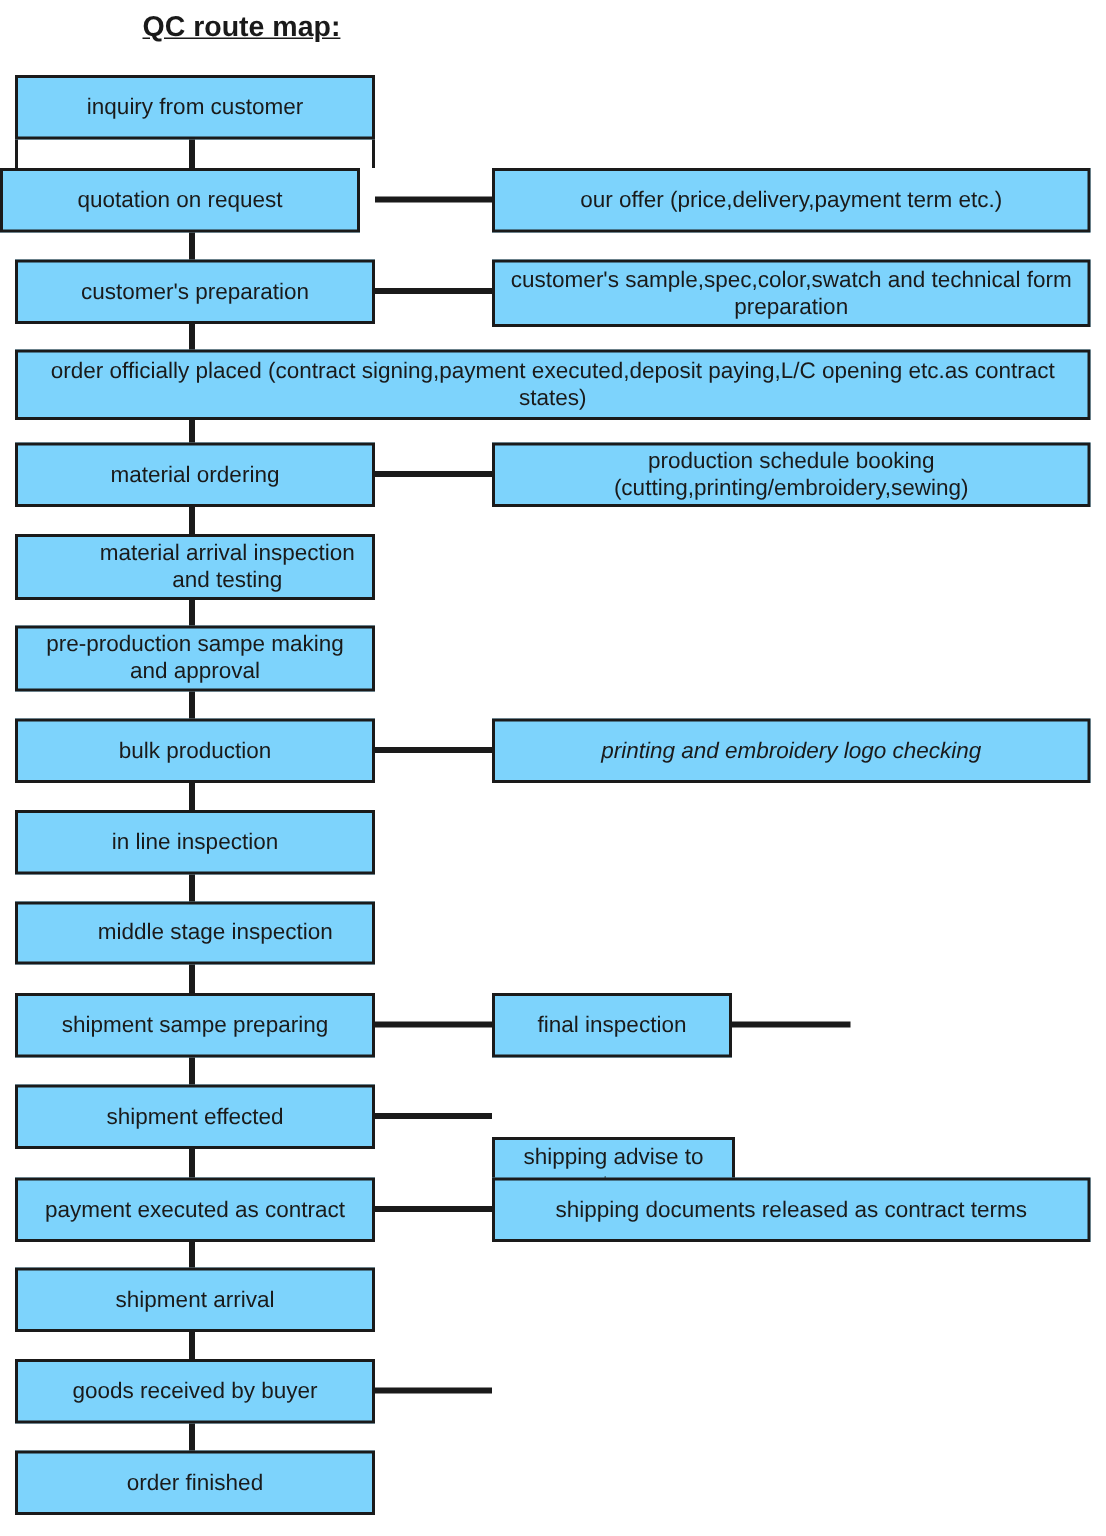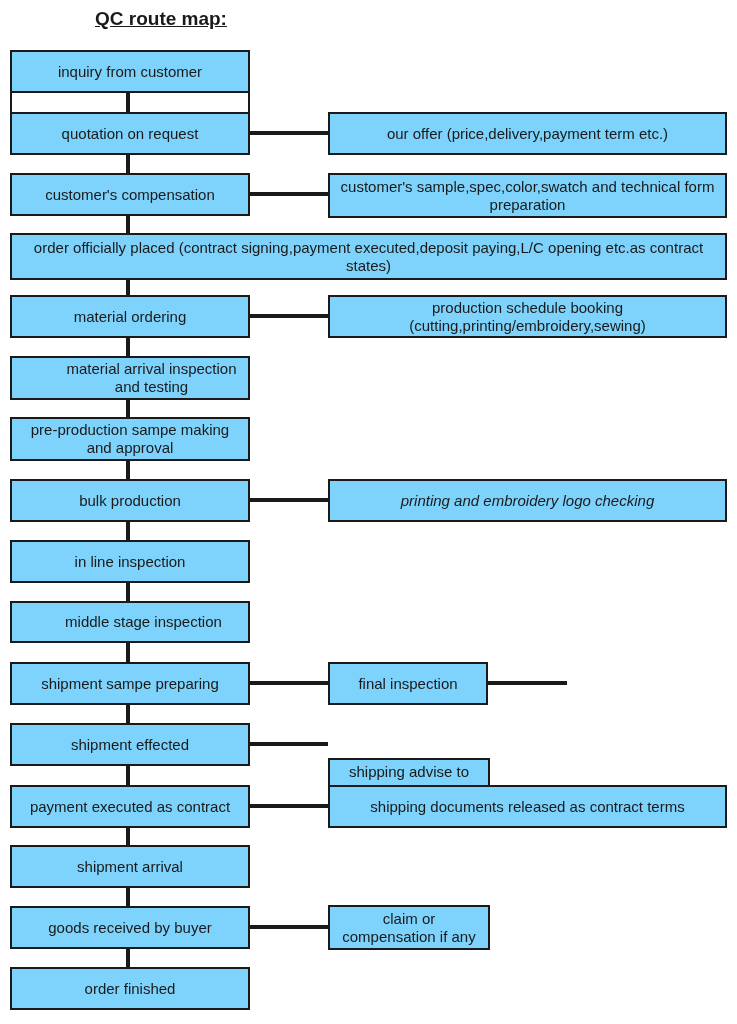--- a/index.html
+++ b/index.html
@@ -22,21 +22,21 @@
     background: #7dd3fc;
     box-sizing: border-box;
     display: flex; align-items: center; justify-content: center;
     text-align: center;
     font-size: 15px; line-height: 1.18;
     padding: 1px 5px;
   }
   .conn { position: absolute; background: #1a1a1a; }
   
   #n-inquiry            { left:10px;  top:50px;  width:240px; height:43px; }
-  #n-quotation          { left:10px;  top:112px; width:240px; height:43px; }
+  #n-quotation          { left:0;  top:112px; width:240px; height:43px; }
   #n-confirmation       { left:10px;  top:173px; width:240px; height:43px; }
   #n-order-placed       { left:10px;  top:233px; width:717px; height:47px; }
   #n-material-ordering  { left:10px;  top:295px; width:240px; height:43px; }
   #n-material-arrival   { left:10px;  top:356px; width:240px; height:44px;padding-left:48px; }
   #n-preproduction      { left:10px;  top:417px; width:240px; height:44px; }
   #n-bulk               { left:10px;  top:479px; width:240px; height:43px; }
   #n-inline             { left:10px;  top:540px; width:240px; height:43px; }
   #n-middle             { left:10px;  top:601px; width:240px; height:42px;padding-left:32px; }
   #n-shipment-sample    { left:10px;  top:662px; width:240px; height:43px; }
   #n-shipment-effected  { left:10px;  top:723px; width:240px; height:43px; }
@@ -80,21 +80,21 @@
   #h-goods      { left:250px; top:925px; width:78px; }
 </style>
 </head>
 <body>
 
 <div class="canvas">
   <h1 class="title">QC route map:</h1>
 
   <div class="node" id="n-inquiry">inquiry from customer</div>
   <div class="node" id="n-quotation">quotation on request</div>
-  <div class="node" id="n-confirmation">customer's compensation</div>
+  <div class="node" id="n-confirmation">customer's preparation</div>
   <div class="node" id="n-order-placed">order officially placed (contract signing,payment executed,deposit paying,L/C opening etc.as contract states)</div>
   <div class="node" id="n-material-ordering">material ordering</div>
   <div class="node" id="n-material-arrival">material arrival inspection and testing</div>
   <div class="node" id="n-preproduction">pre-production sampe making and approval</div>
   <div class="node" id="n-bulk">bulk production</div>
   <div class="node" id="n-inline">in line inspection</div>
   <div class="node" id="n-middle">middle stage inspection</div>
   <div class="node" id="n-shipment-sample">shipment sampe preparing</div>
   <div class="node" id="n-shipment-effected">shipment effected</div>
   <div class="node" id="n-payment">payment executed as contract</div>
@@ -102,21 +102,20 @@
   <div class="node" id="n-goods">goods received by buyer</div>
   <div class="node" id="n-finished">order finished</div>
 
   <div class="node" id="n-our-offer">our offer (price,delivery,payment term etc.)</div>
   <div class="node" id="n-customer-sample">customer's sample,spec,color,swatch and technical form preparation</div>
   <div class="node" id="n-production-schedule">production schedule booking (cutting,printing/embroidery,sewing)</div>
   <div class="node" id="n-logo-checking">printing and embroidery logo checking</div>
   <div class="node" id="n-final-inspection">final inspection</div>
   <div class="node" id="n-shipping-advise">shipping advise to customer</div>
   <div class="node" id="n-shipping-documents">shipping documents released as contract terms</div>
-  <div class="node" id="n-claim">claim or compensation if any</div>
 
   <div class="conn vc" id="v1"></div>
   <div class="conn" id="rail-l"></div>
   <div class="conn" id="rail-r"></div>
   <div class="conn vc" id="v2"></div>
   <div class="conn vc" id="v3"></div>
   <div class="conn vc" id="v4"></div>
   <div class="conn vc" id="v5"></div>
   <div class="conn vc" id="v6"></div>
   <div class="conn vc" id="v7"></div>

